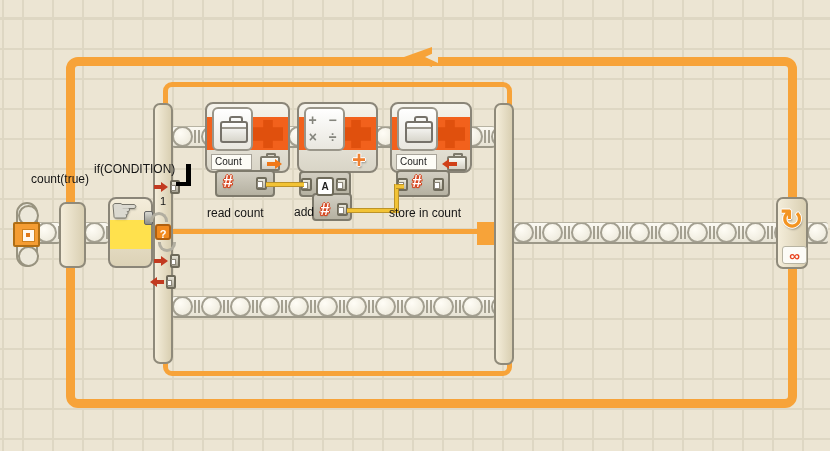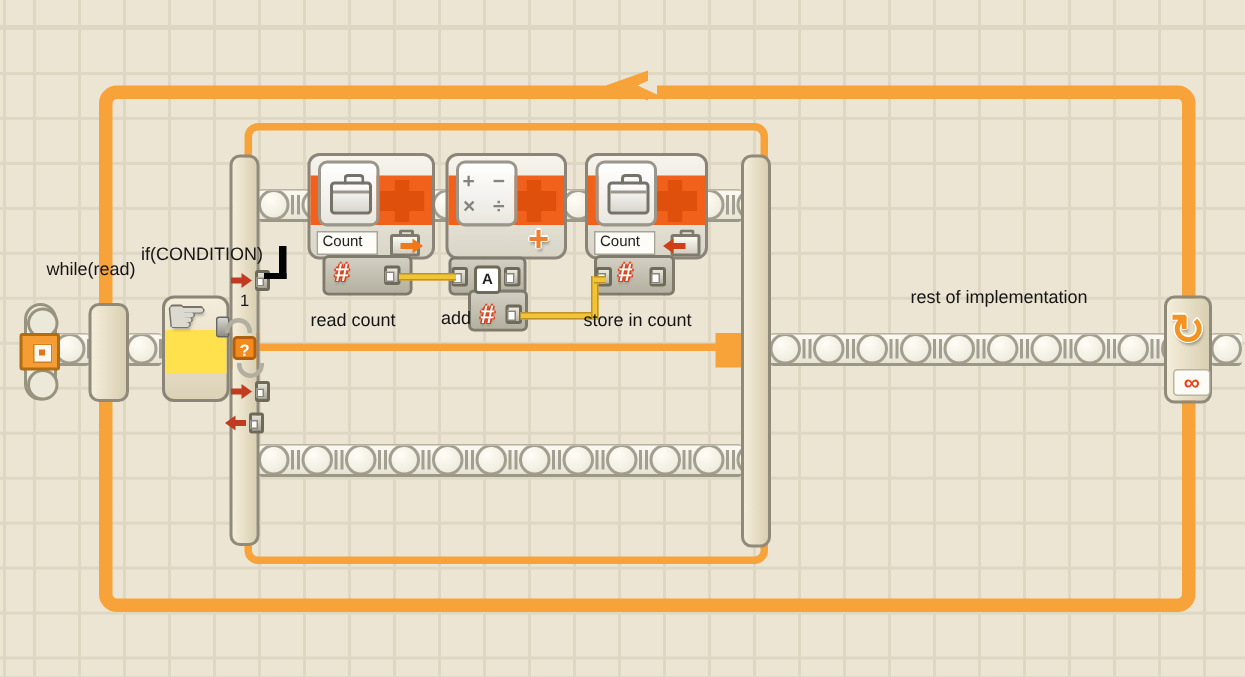--- a/index.html
+++ b/index.html
@@ -303,18 +303,17 @@
   <div class="wirev" style="left:394px;top:184px;width:5px;height:29px;"></div>
   <div class="wire" style="left:396px;top:184px;width:8px;height:5px;"></div>
 
   <div class="bar" style="left:776px;top:197px;width:32px;height:72px;">
     <div class="capglyph" style="left:2px;top:4px;font-size:28px;color:#f39422;text-shadow:-1px 0 #fff,1px 0 #fff,0 -1px #fff,0 1px #fff,1px 2px 2px rgba(0,0,0,.3);">↻</div>
     <div class="abs" style="left:4px;top:47px;width:23px;height:16px;background:#fcfbf6;border:1px solid #b8b4a2;border-radius:3px;text-align:center;">
       <span style="color:#e8431f;font-size:15px;font-weight:bold;line-height:14px;">∞</span>
     </div>
   </div>
 
-  <div class="lbl" style="left:31px;top:172px;">while(read)</div>
+  <div class="lbl" style="left:31px;top:172px;">count(true)</div>
   <div class="lbl" style="left:94px;top:162px;">if(CONDITION)</div>
   <div class="cornermark" style="left:176px;top:164px;"></div>
-  <div class="lbl" style="left:607px;top:191px;">rest of implementation</div>
 
 </div>
 
 </body></html>

